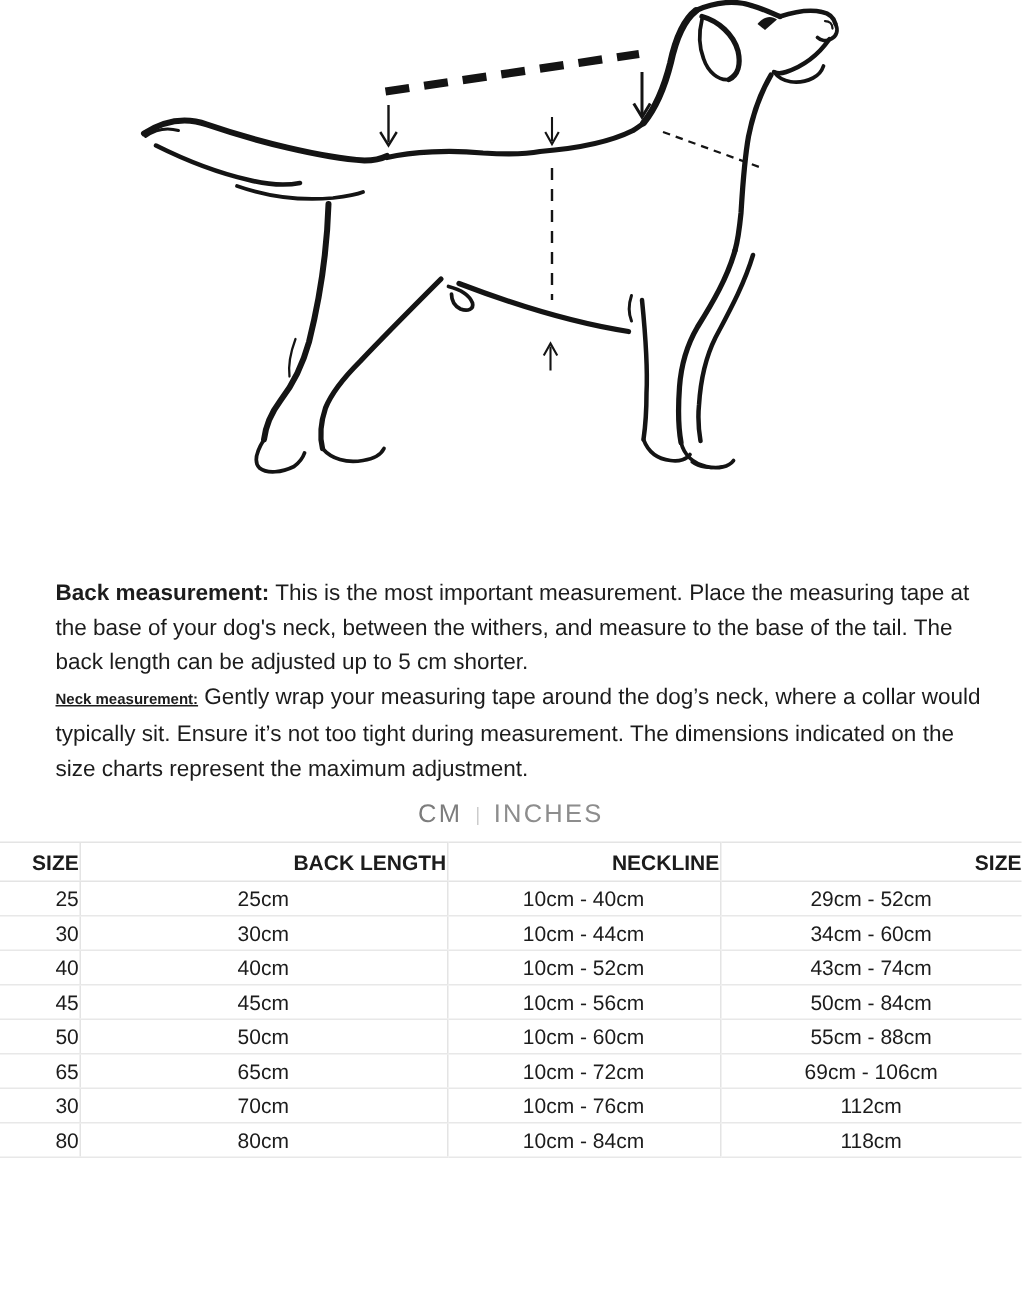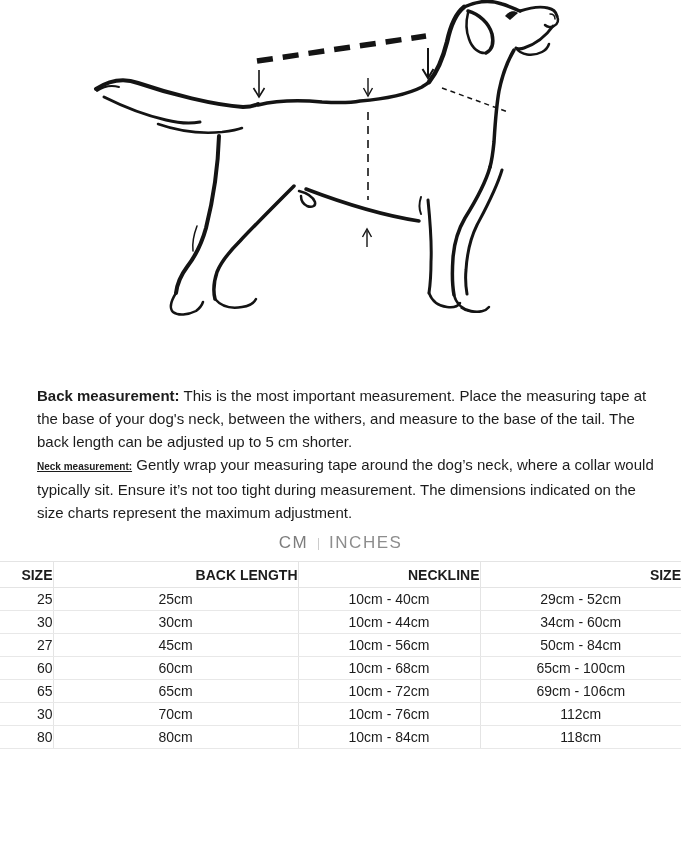--- a/index.html
+++ b/index.html
@@ -148,30 +148,36 @@
         <td>10cm - 40cm</td>
         <td>29cm - 52cm</td>
       </tr>
       <tr>
         <td>30</td>
         <td>30cm</td>
         <td>10cm - 44cm</td>
         <td>34cm - 60cm</td>
       </tr>
       <tr>
-        <td>27</td>
+        <td>40</td>
+        <td>40cm</td>
+        <td>10cm - 52cm</td>
+        <td>43cm - 74cm</td>
+      </tr>
+      <tr>
+        <td>45</td>
         <td>45cm</td>
         <td>10cm - 56cm</td>
         <td>50cm - 84cm</td>
       </tr>
       <tr>
-        <td>60</td>
-        <td>60cm</td>
-        <td>10cm - 68cm</td>
-        <td>65cm - 100cm</td>
+        <td>50</td>
+        <td>50cm</td>
+        <td>10cm - 60cm</td>
+        <td>55cm - 88cm</td>
       </tr>
       <tr>
         <td>65</td>
         <td>65cm</td>
         <td>10cm - 72cm</td>
         <td>69cm - 106cm</td>
       </tr>
       <tr>
         <td>30</td>
         <td>70cm</td>

